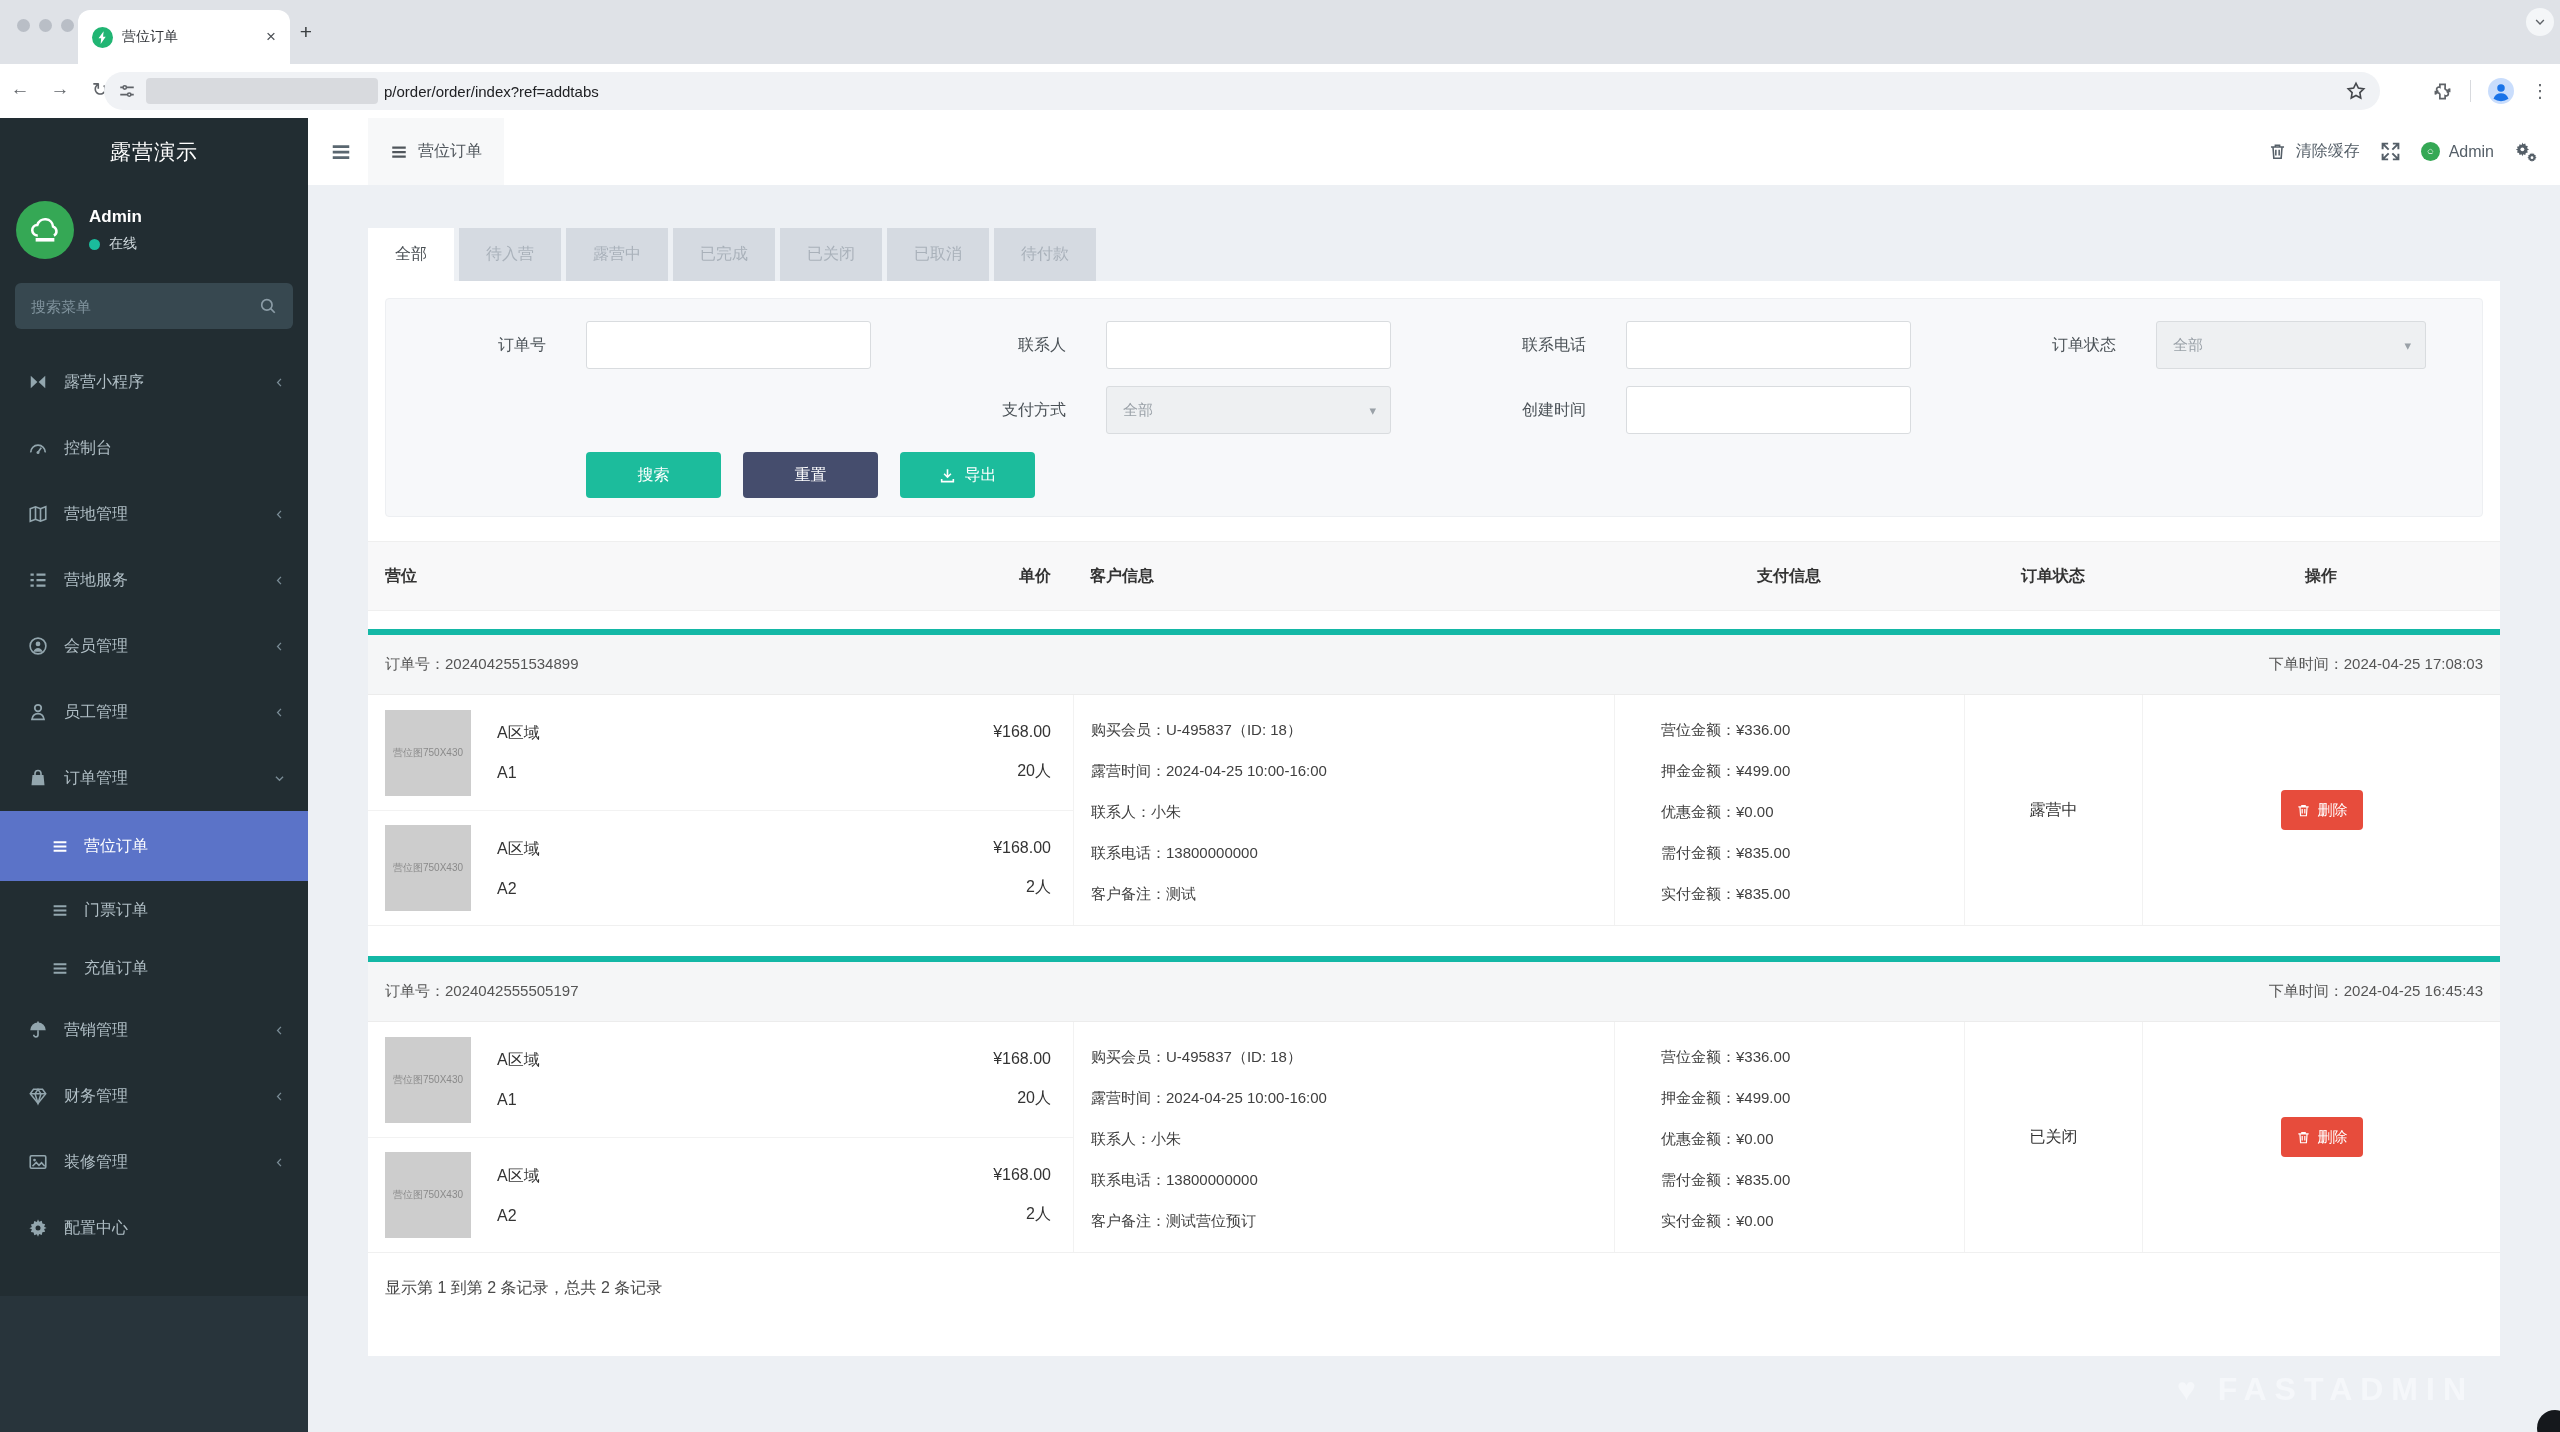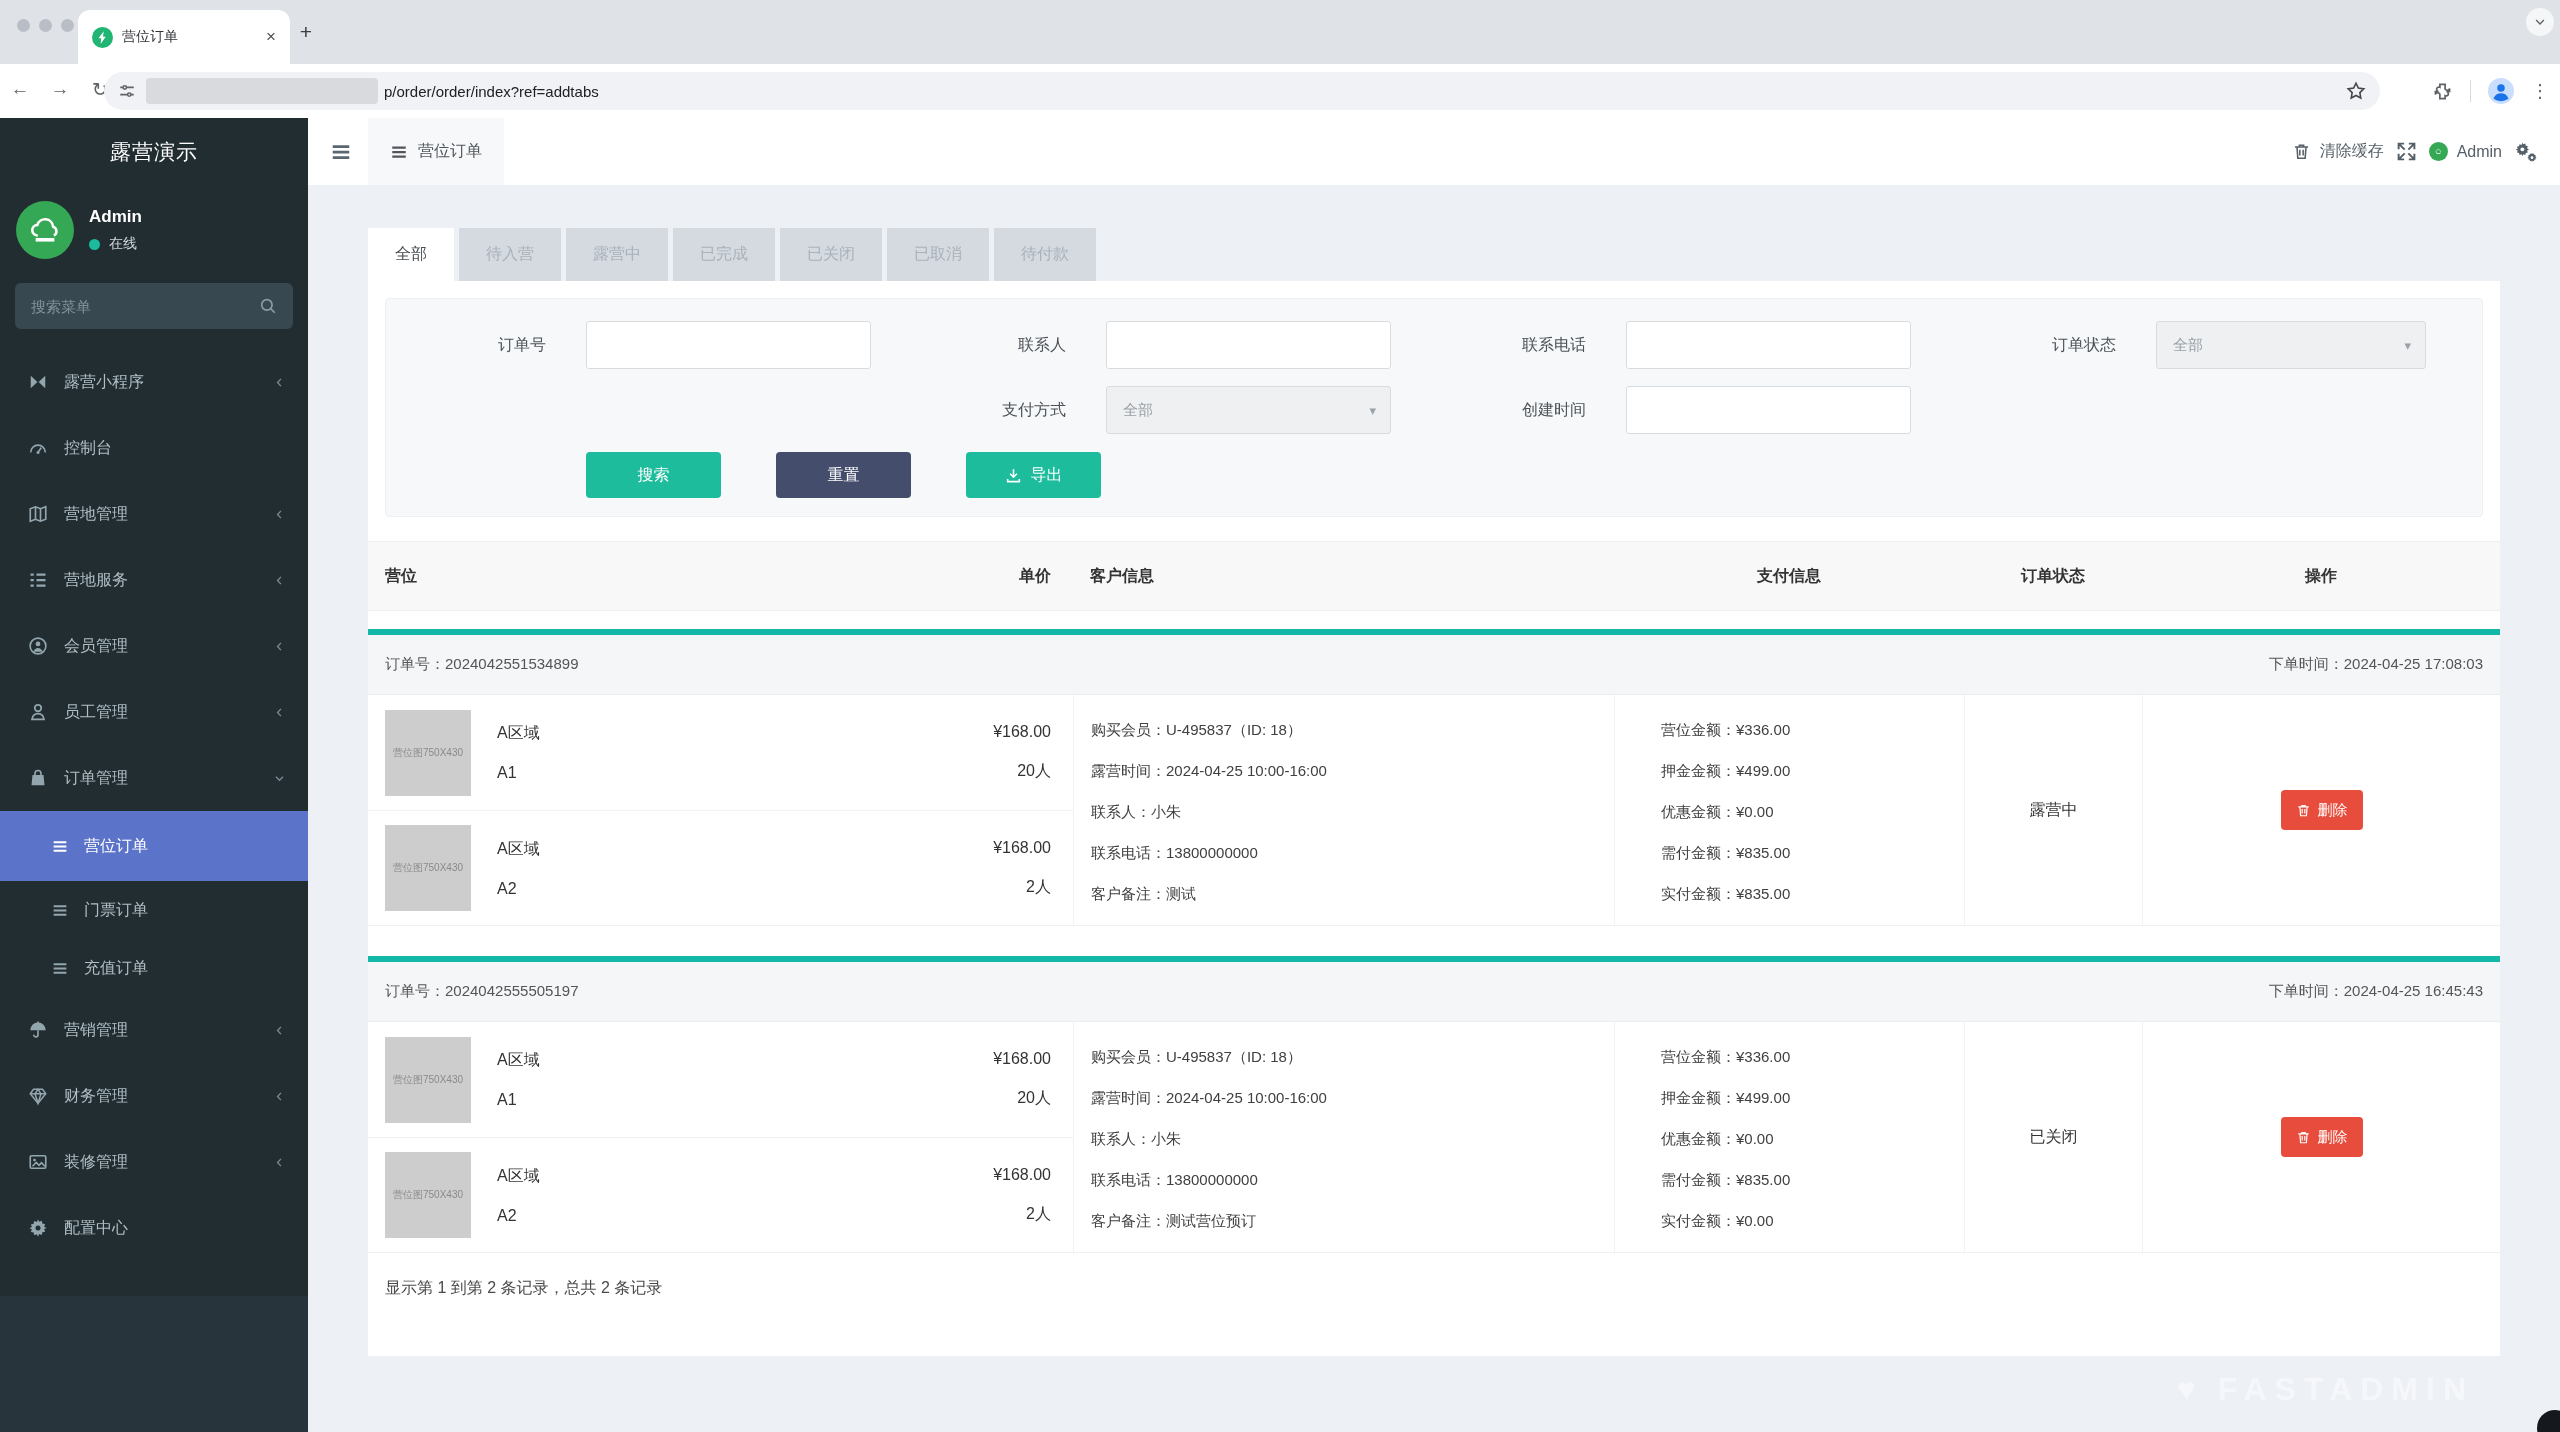--- a/index.html
+++ b/index.html
@@ -68,42 +68,42 @@
   .menu-item.active .mi-icon { color:#fff; }
   .sidebar-foot { position:absolute; left:0; right:0; bottom:0; height:136px; background:#28343b; }
 
   
   .main { position:absolute; left:308px; top:0; right:0; bottom:0; }
   .navbar { height:67px; background:#fff; display:flex; align-items:center; }
   .hamburger { width:22px; height:22px; color:#5a6770; margin-left:22px; }
   .page-tab { margin-left:16px; height:100%; display:flex; align-items:center; gap:10px;
     padding:0 22px; background:#f7f8f9; color:#50565c; font-size:16px; }
   .page-tab .ic { width:18px; height:18px; color:#50565c; }
-  .nav-right { margin-left:auto; display:flex; align-items:center; gap:12px; padding-right:22px;
+  .nav-right { margin-left:auto; display:flex; align-items:center; gap:20px; padding-right:22px;
     color:#555f68; font-size:16px; }
   .nr-item { display:flex; align-items:center; gap:9px; }
   .nr-item .ic { width:19px; height:19px; }
   .avatar-sm { width:32px; height:32px; border-radius:50%; background:#35a855; padding:6px; }
   .gears { width:24px; height:24px; }
 
   
   .content { position:absolute; top:67px; left:0; right:0; bottom:0; background:#edf0f4; }
   .status-tabs { position:absolute; top:43px; left:60px; display:flex; gap:5px; }
   .stab { height:53px; padding:0 27px; display:flex; align-items:center; font-size:16px;
     background:#d5dae1; color:#a9b1ba; }
   .stab.active { background:#fff; color:#474d52; }
 
   .panel { position:absolute; top:96px; left:60px; width:2132px; height:1075px; background:#fff; }
 
   
   .well { margin:17px 17px 0; height:219px; background:#f7f8fa; border:1px solid #edeff2;
     border-radius:4px; position:relative; }
   .frow { position:absolute; left:0; right:0; height:48px; }
   .frow1 { top:22px; } .frow2 { top:87px; }
-  .frow3 { top:153px; left:200px; display:flex; gap:55px; }
+  .frow3 { top:153px; left:200px; display:flex; gap:22px; }
   .ffield { position:absolute; top:0; height:48px; display:flex; }
   .pos1{left:0} .pos2{left:520px} .pos3{left:1040px} .pos4{left:1570px}
   .flabel { flex:0 0 160px; text-align:right; line-height:48px; font-size:16px; color:#4b5257; }
   .fctrl { margin-left:40px; width:285px; height:48px; }
   .pos4 .fctrl { width:270px; }
   .finput { width:100%; height:100%; border:1px solid #d9dcdf; border-radius:3px; background:#fff;
     font-size:15px; padding:0 14px; outline:none; font-family:inherit; color:#333; }
   .fselect { width:100%; height:100%; border:1px solid #d9dcdf; border-radius:3px; background:#eef0f2;
     display:flex; align-items:center; padding:0 16px; font-size:15px; color:#9aa1a8; position:relative; }
   .fselect .caret { position:absolute; right:14px; color:#9aa1a8; font-size:13px; }

